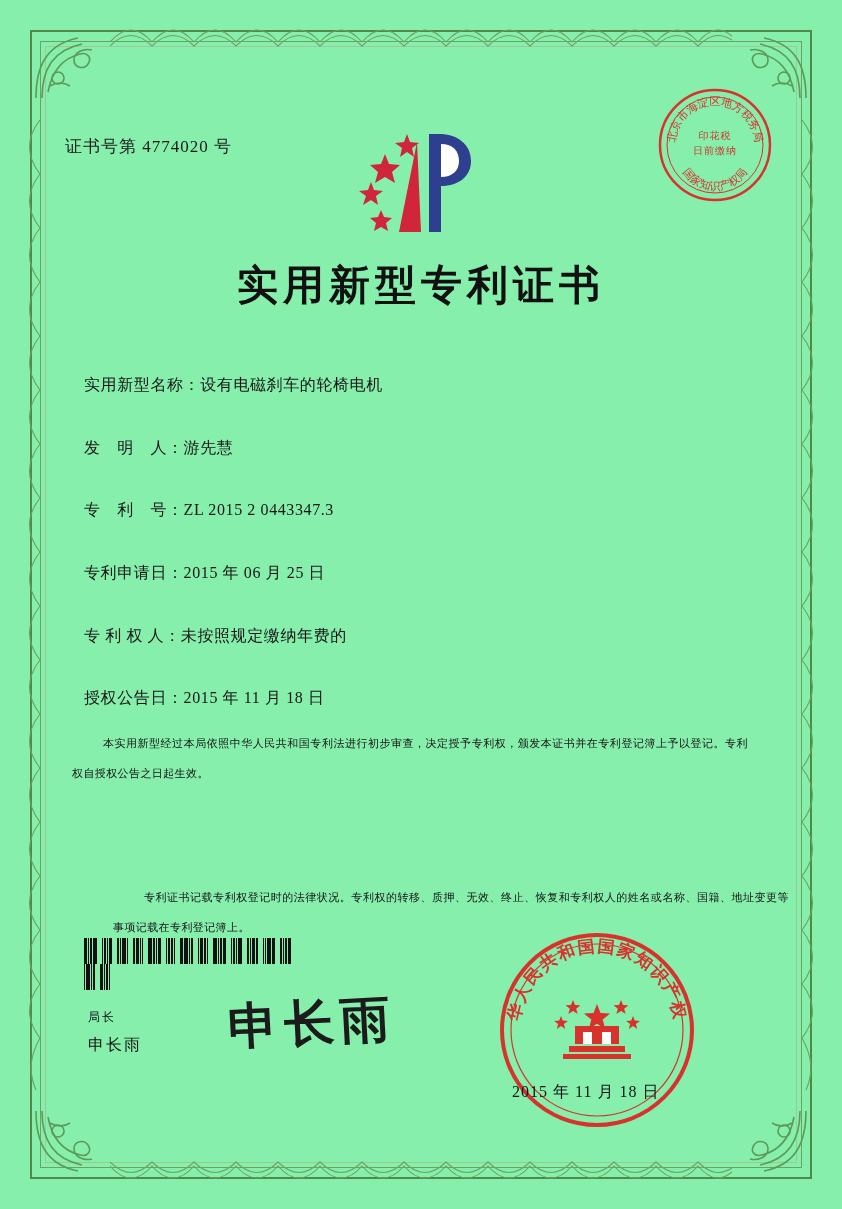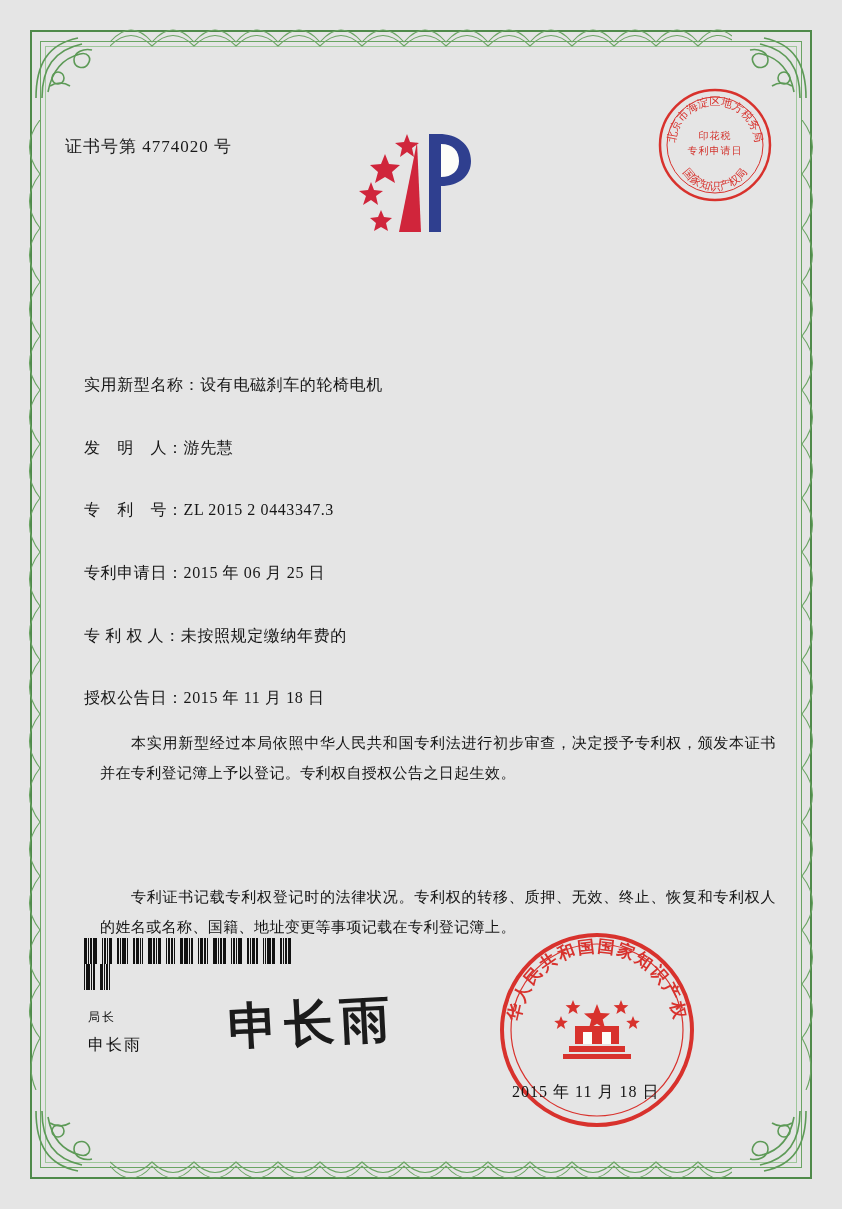--- a/index.html
+++ b/index.html
@@ -8,21 +8,21 @@
     background: #ffffff;
   }
   body {
     font-family: "Liberation Serif", "DejaVu Serif", serif;
   }
   #page {
     position: relative;
     width: 842px;
     height: 1209px;
     margin: 0 auto;
-    background: #e5e5e5;
+    background: #86efac;
     overflow: hidden;
   }
   
   .frame-outer {
     position: absolute;
     left: 30px;
     top: 30px;
     width: 782px;
     height: 1149px;
     border: 2px solid #4f8a4a;
@@ -139,32 +139,32 @@
 
   .f1 { top: 375px; }
   .f2 { top: 438px; }
   .f3 { top: 500px; }
   .f4 { top: 563px; }
   .f5 { top: 626px; }
   .f6 { top: 688px; }
 
   .para {
     position: absolute;
-    left: 100px;
+    left: 72px;
     width: 676px;
-    font-size: 15px;
+    font-size: 11px;
     line-height: 30px;
     color: #141414;
     text-align: justify;
     text-indent: 31px;
     letter-spacing: 0.4px;
   }
   .p1 { top: 728px; }
   .p2 { top: 790px; }
-  .p3 { top: 882px; }
+  .p3 { top: 882px; margin-left: 41px; }
 
   .barcode {
     position: absolute;
     left: 84px;
     top: 938px;
     width: 208px;
     height: 26px;
   }
   .barcode span {
     display: inline-block;
@@ -320,23 +320,24 @@
       <path id="arcTopStamp" d="M 19 59 A 40 40 0 0 1 99 59" fill="none"></path>
       <text font-size="11" fill="#d8322d" font-family="DejaVu Sans, sans-serif">
         <textPath href="#arcTopStamp" startOffset="50%" text-anchor="middle">北京市海淀区地方税务局</textPath>
       </text>
       <path id="arcBotStamp" d="M 21 66 A 38 38 0 0 0 97 66" fill="none"></path>
       <text font-size="11" fill="#d8322d" font-family="DejaVu Sans, sans-serif">
         <textPath href="#arcBotStamp" startOffset="50%" text-anchor="middle">国家知识产权局</textPath>
       </text>
     </svg>
     <div class="st-text st-l1">印花税</div>
-    <div class="st-text st-l2">专利申请日</div>
-  </div>
-
+    <div class="st-text st-l2">日前缴纳</div>
+  </div>
+
+  <div class="title">实用新型专利证书</div>
 
   <div class="field f1">
     <span class="lbl">实用新型名称：</span><span class="val">设有电磁刹车的轮椅电机</span>
   </div>
   <div class="field f2">
     <span class="lbl">发　明　人：</span><span class="val">游先慧</span>
   </div>
   <div class="field f3">
     <span class="lbl">专　利　号：</span><span class="val">ZL 2015 2 0443347.3</span>
   </div>

